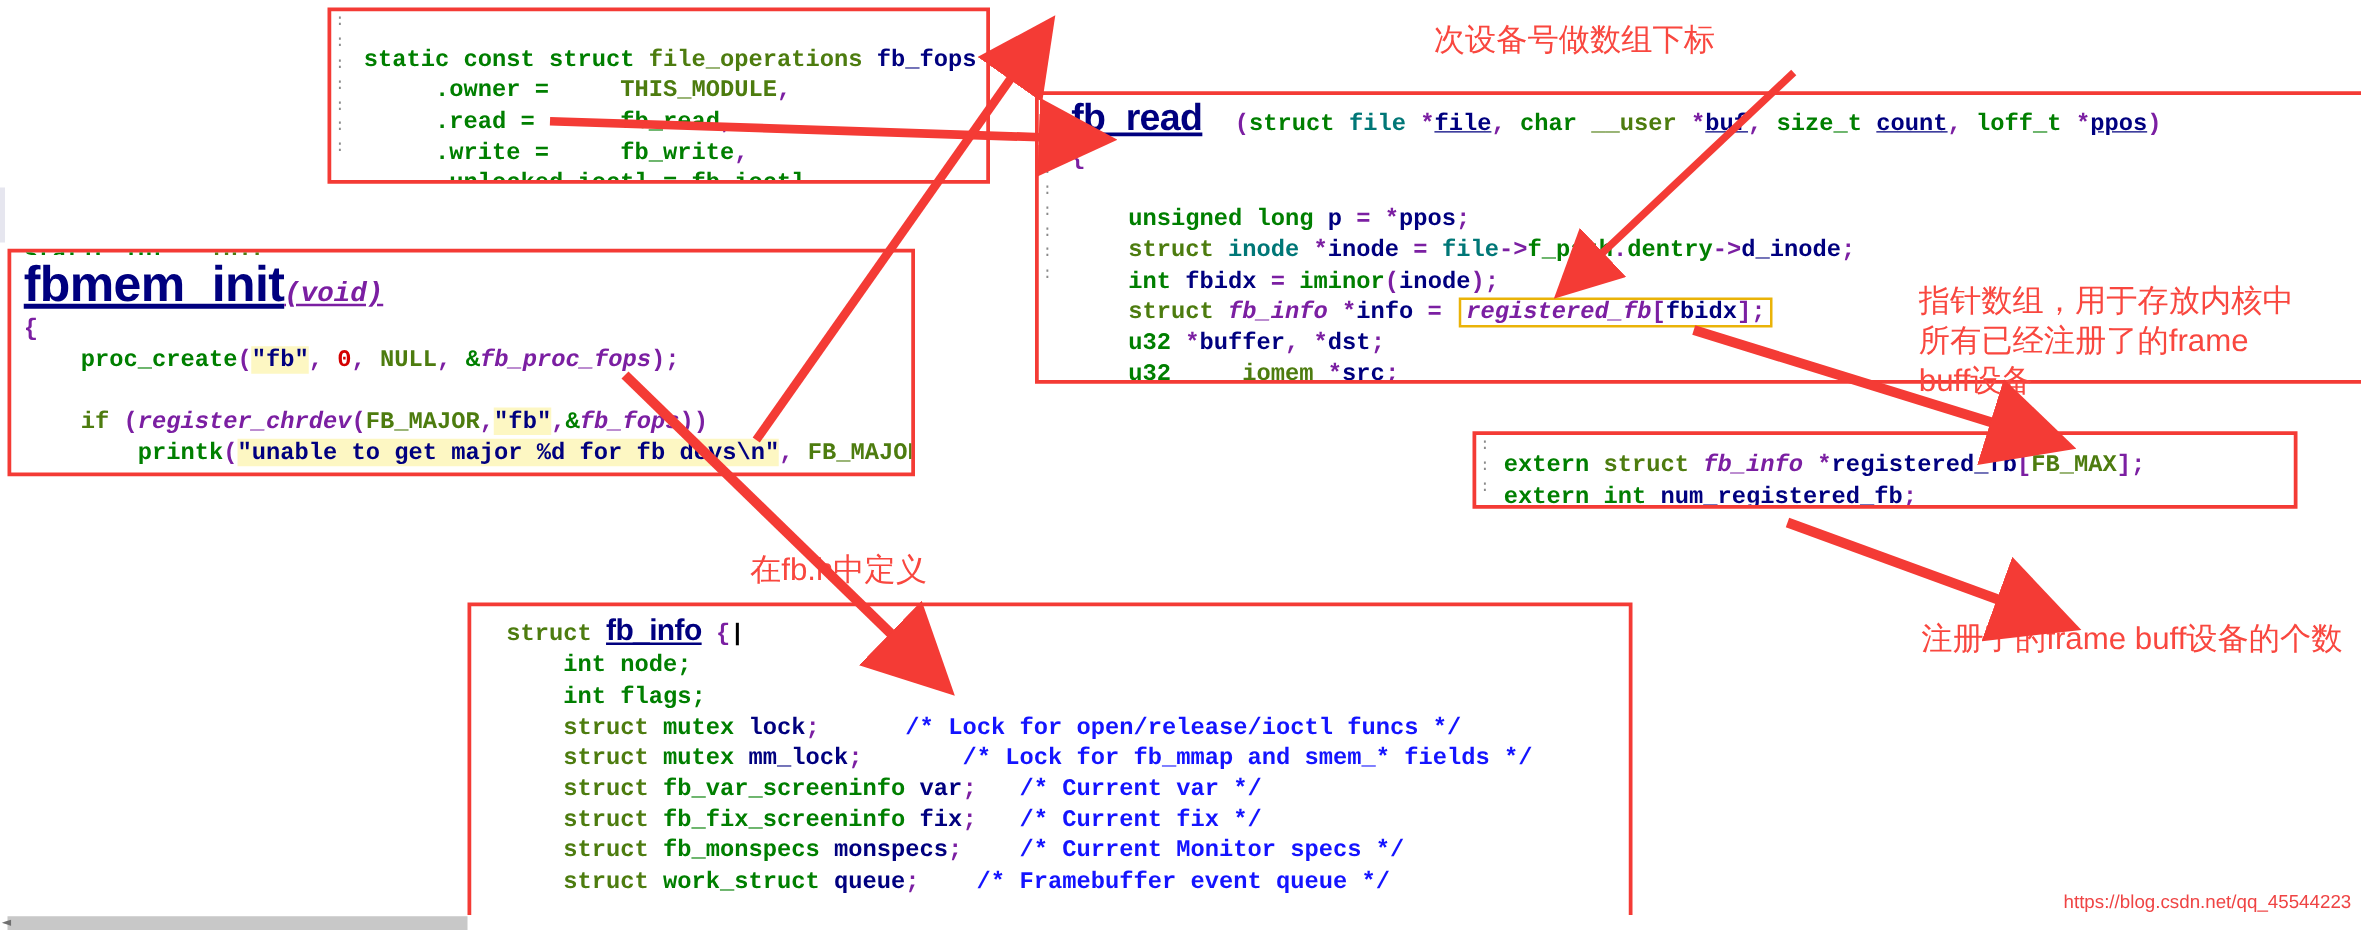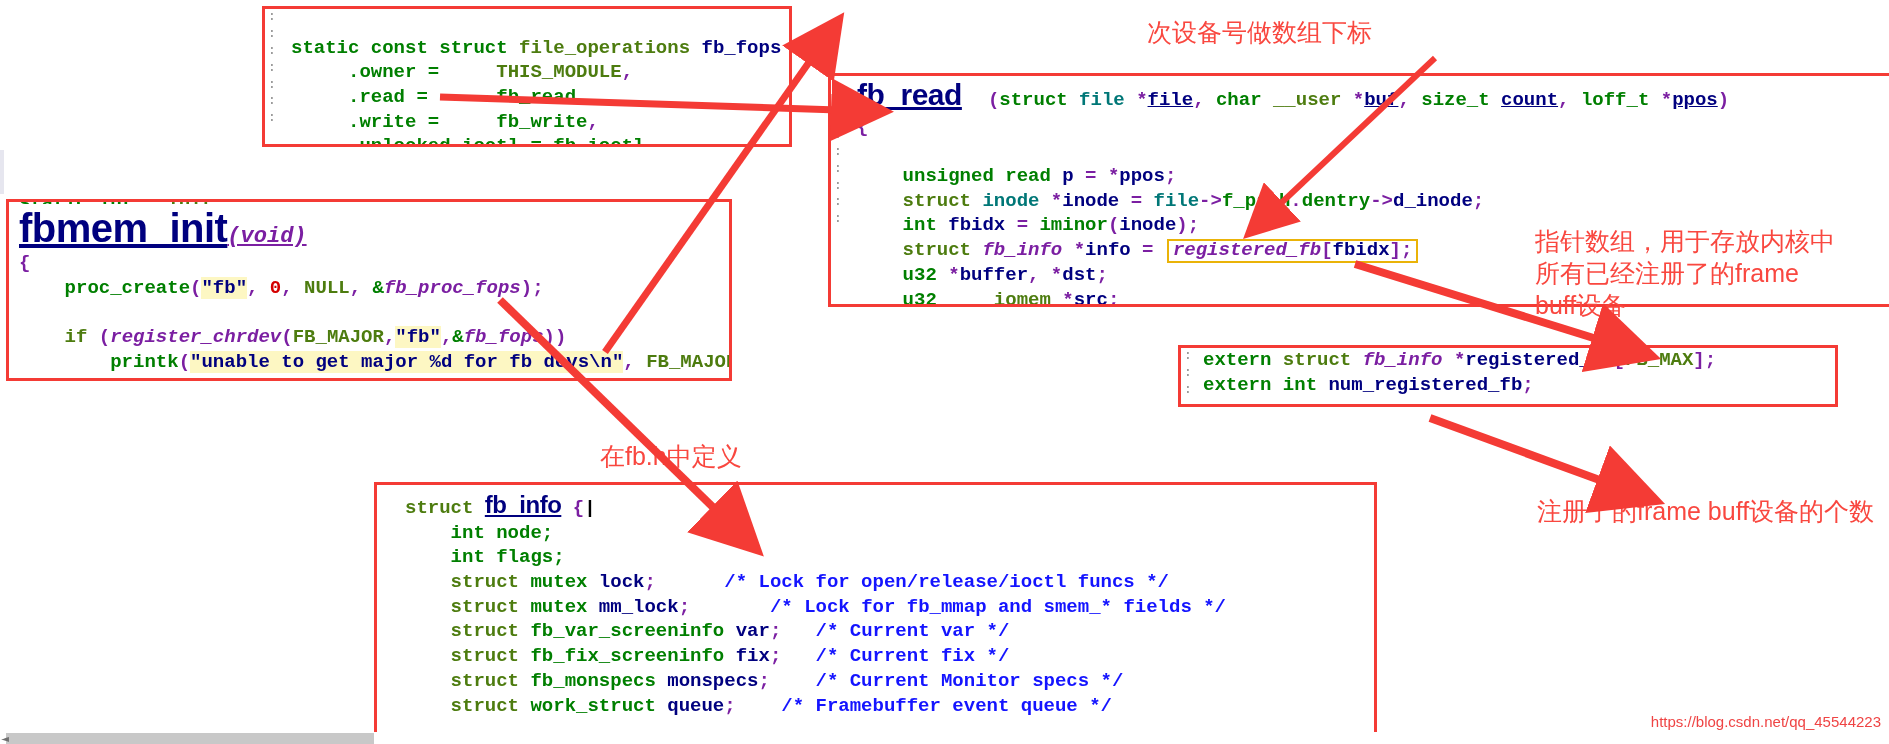--- a/index.html
+++ b/index.html
@@ -50,23 +50,23 @@
   #box-fops{left:262px;top:6px;width:530px;height:141px;}
   #box-fops .code{font-size:19px;padding:2px 0 0 26px;}
 
   #box-fbmem{left:6px;top:199px;width:726px;height:182px;}
   #box-fbmem .code{font-size:19px;padding:0 0 0 10px;}
 
   #box-fbread{left:828px;top:73px;width:1065px;height:234px;}
   #box-fbread .code{font-size:19px;padding:2px 0 0 26px;}
 
   #box-extern{left:1178px;top:345px;width:660px;height:62px;}
-  #box-extern .code{font-size:19px;padding:0 0 0 22px;}
-
-  #box-fbinfo{left:374px;top:482px;width:1003px;height:262px;}
+  #box-extern .code{font-size:19px;padding:12px 0 0 22px;}
+
+  #box-fbinfo{left:374px;top:482px;width:932px;height:262px;}
   #box-fbinfo .code{font-size:19px;padding:4px 0 0 28px;}
 
   
   .bigname{
     font-family:"Liberation Sans","DejaVu Sans",sans-serif;
     font-weight:bold;color:#00007f;letter-spacing:-0.5px;
   }
   .bigname.u{text-decoration:underline;}
 
   
@@ -137,21 +137,21 @@
 <span>        <span class="kw">printk</span><span class="op">(</span><span class="str">"unable to get major %d for fb devs\n"</span><span class="op">, </span><span class="typ">FB_MAJOR</span></span></div>
   </div>
 
   <div class="codebox" id="box-fbread">
     <div class="gutter" style="top:34px;">:<br>:<br>:<br>:<br>:<br>:<br>:</div>
     <div style="padding-left:26px;padding-top:2px;white-space:nowrap;">
       <span class="bigname u" style="font-size:30px;">fb_read</span><span class="code" style="font-size:19px;"><span class="op">(</span><span class="kw">struct </span><span class="tealid">file</span> <span class="op">*</span><span class="ident und">file</span><span class="op">, </span><span class="kw">char</span> <span class="typ">__user</span> <span class="op">*</span><span class="ident und">buf</span><span class="op">, </span><span class="kw">size_t</span> <span class="ident und">count</span><span class="op">, </span><span class="kw">loff_t</span> <span class="op">*</span><span class="ident und">ppos</span><span class="op">)</span></span>
     </div>
     <div class="code" style="padding-left:26px;"><span class="blk">{</span>
 <span> </span>
-<span>    <span class="kw">unsigned read</span> <span class="ident">p</span> <span class="op">=</span> <span class="op">*</span><span class="ident">ppos</span><span class="op">;</span></span>
+<span>    <span class="kw">unsigned long</span> <span class="ident">p</span> <span class="op">=</span> <span class="op">*</span><span class="ident">ppos</span><span class="op">;</span></span>
 <span>    <span class="typ">struct</span> <span class="tealid">inode</span> <span class="op">*</span><span class="ident">inode</span> <span class="op">=</span> <span class="tealid">file</span><span class="op">-&gt;</span><span class="kw">f_path</span><span class="op">.</span><span class="kw">dentry</span><span class="op">-&gt;</span><span class="ident">d_inode</span><span class="op">;</span></span>
 <span>    <span class="kw">int</span> <span class="ident">fbidx</span> <span class="op">=</span> <span class="kw">iminor</span><span class="op">(</span><span class="ident">inode</span><span class="op">);</span></span>
 <span>    <span class="typ">struct</span> <span class="it">fb_info</span> <span class="op">*</span><span class="ident">info</span> <span class="op">=</span> <span class="inline-hl"><span class="it">registered_fb</span><span class="op">[</span><span class="ident">fbidx</span><span class="op">];</span></span></span>
 <span>    <span class="kw">u32</span> <span class="op">*</span><span class="ident">buffer</span><span class="op">, *</span><span class="ident">dst</span><span class="op">;</span></span>
 <span>    <span class="kw">u32</span>   <span class="typ">__iomem</span> <span class="op">*</span><span class="ident">src</span><span class="op">;</span></span></div>
   </div>
 
   <div class="codebox" id="box-extern">
     <div class="gutter">:<br>:<br>:</div>
     <div class="code"><span><span class="kw">extern</span> <span class="typ">struct</span> <span class="it">fb_info</span> <span class="op">*</span><span class="ident">registered_fb</span><span class="op">[</span><span class="typ">FB_MAX</span><span class="op">];</span></span>

